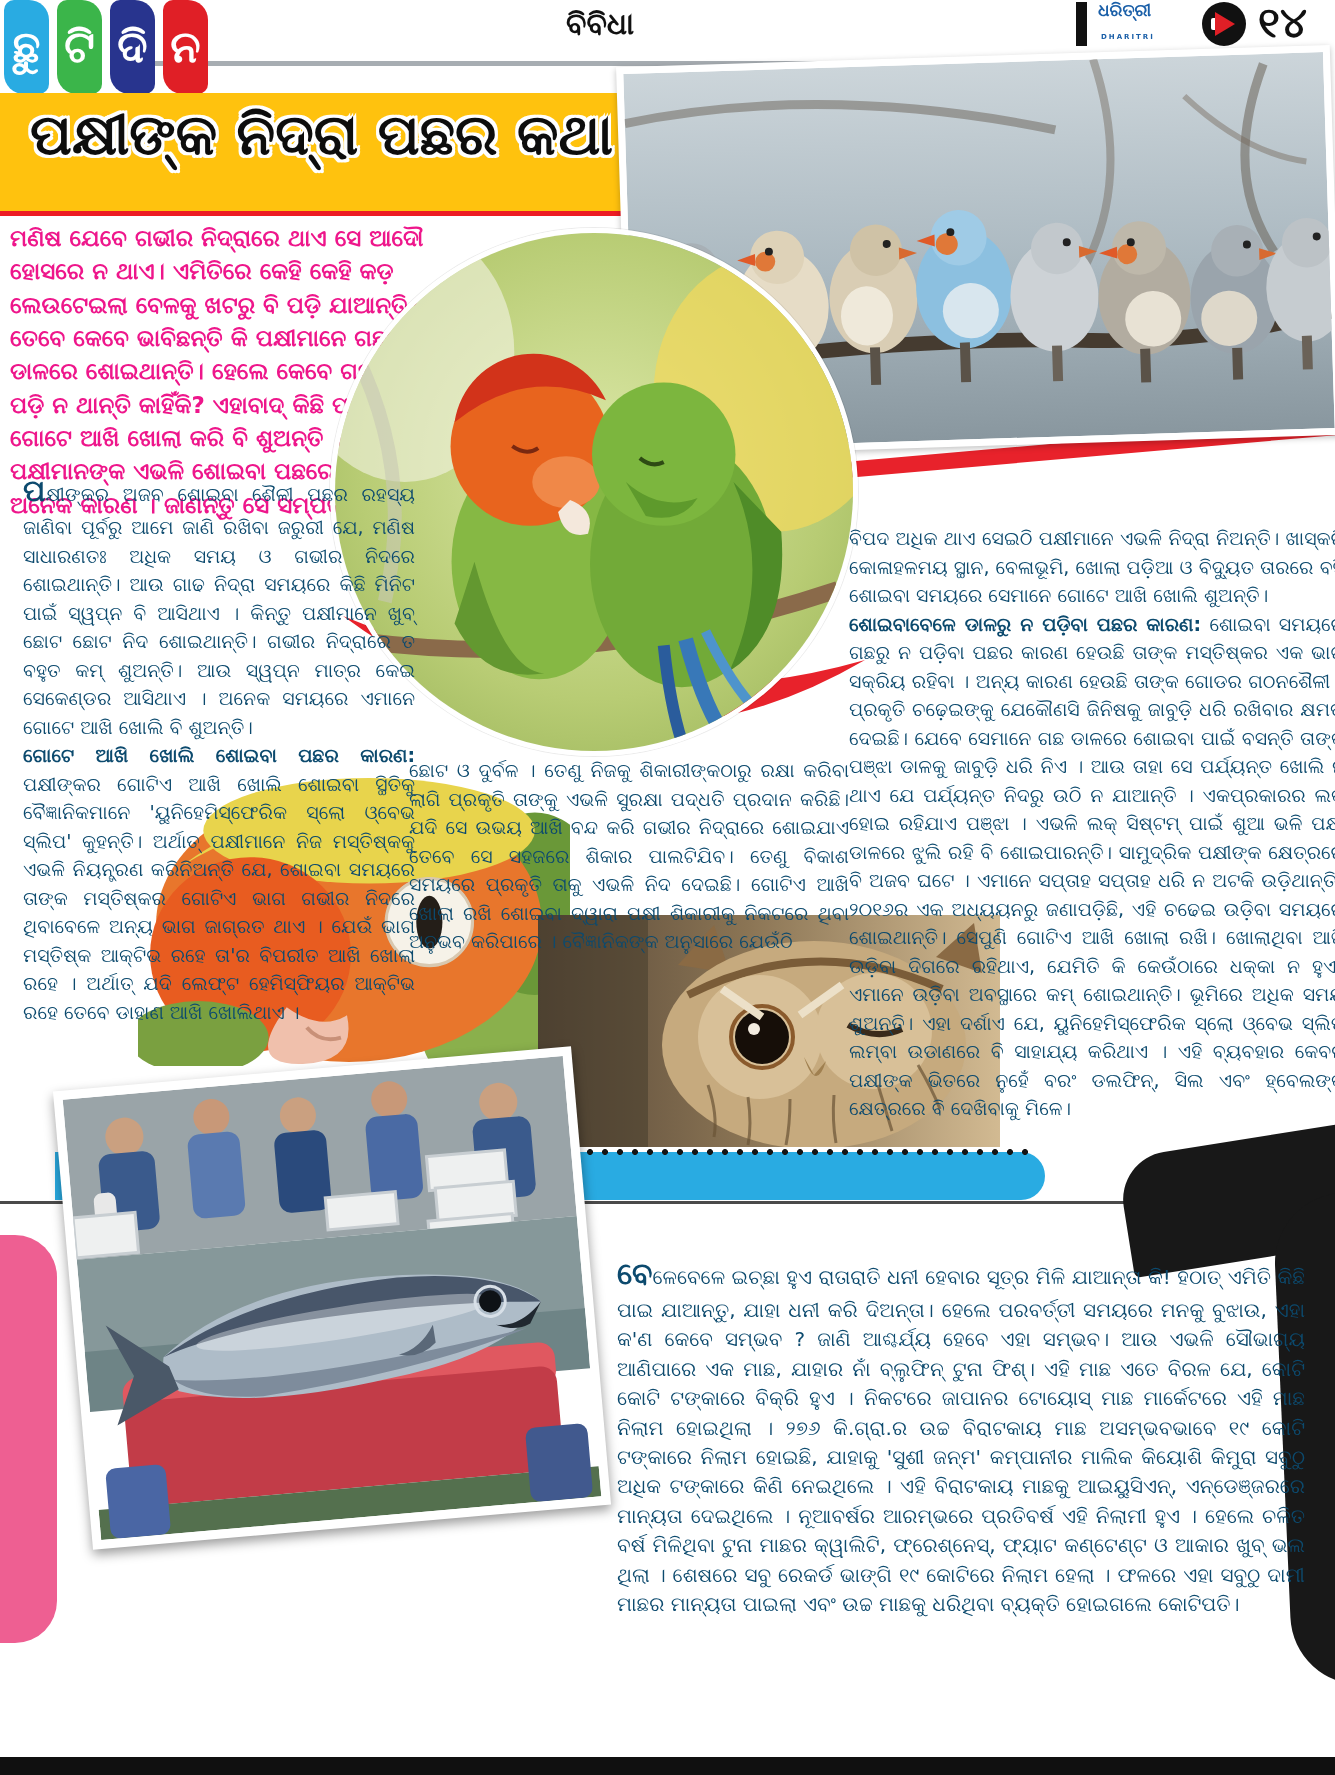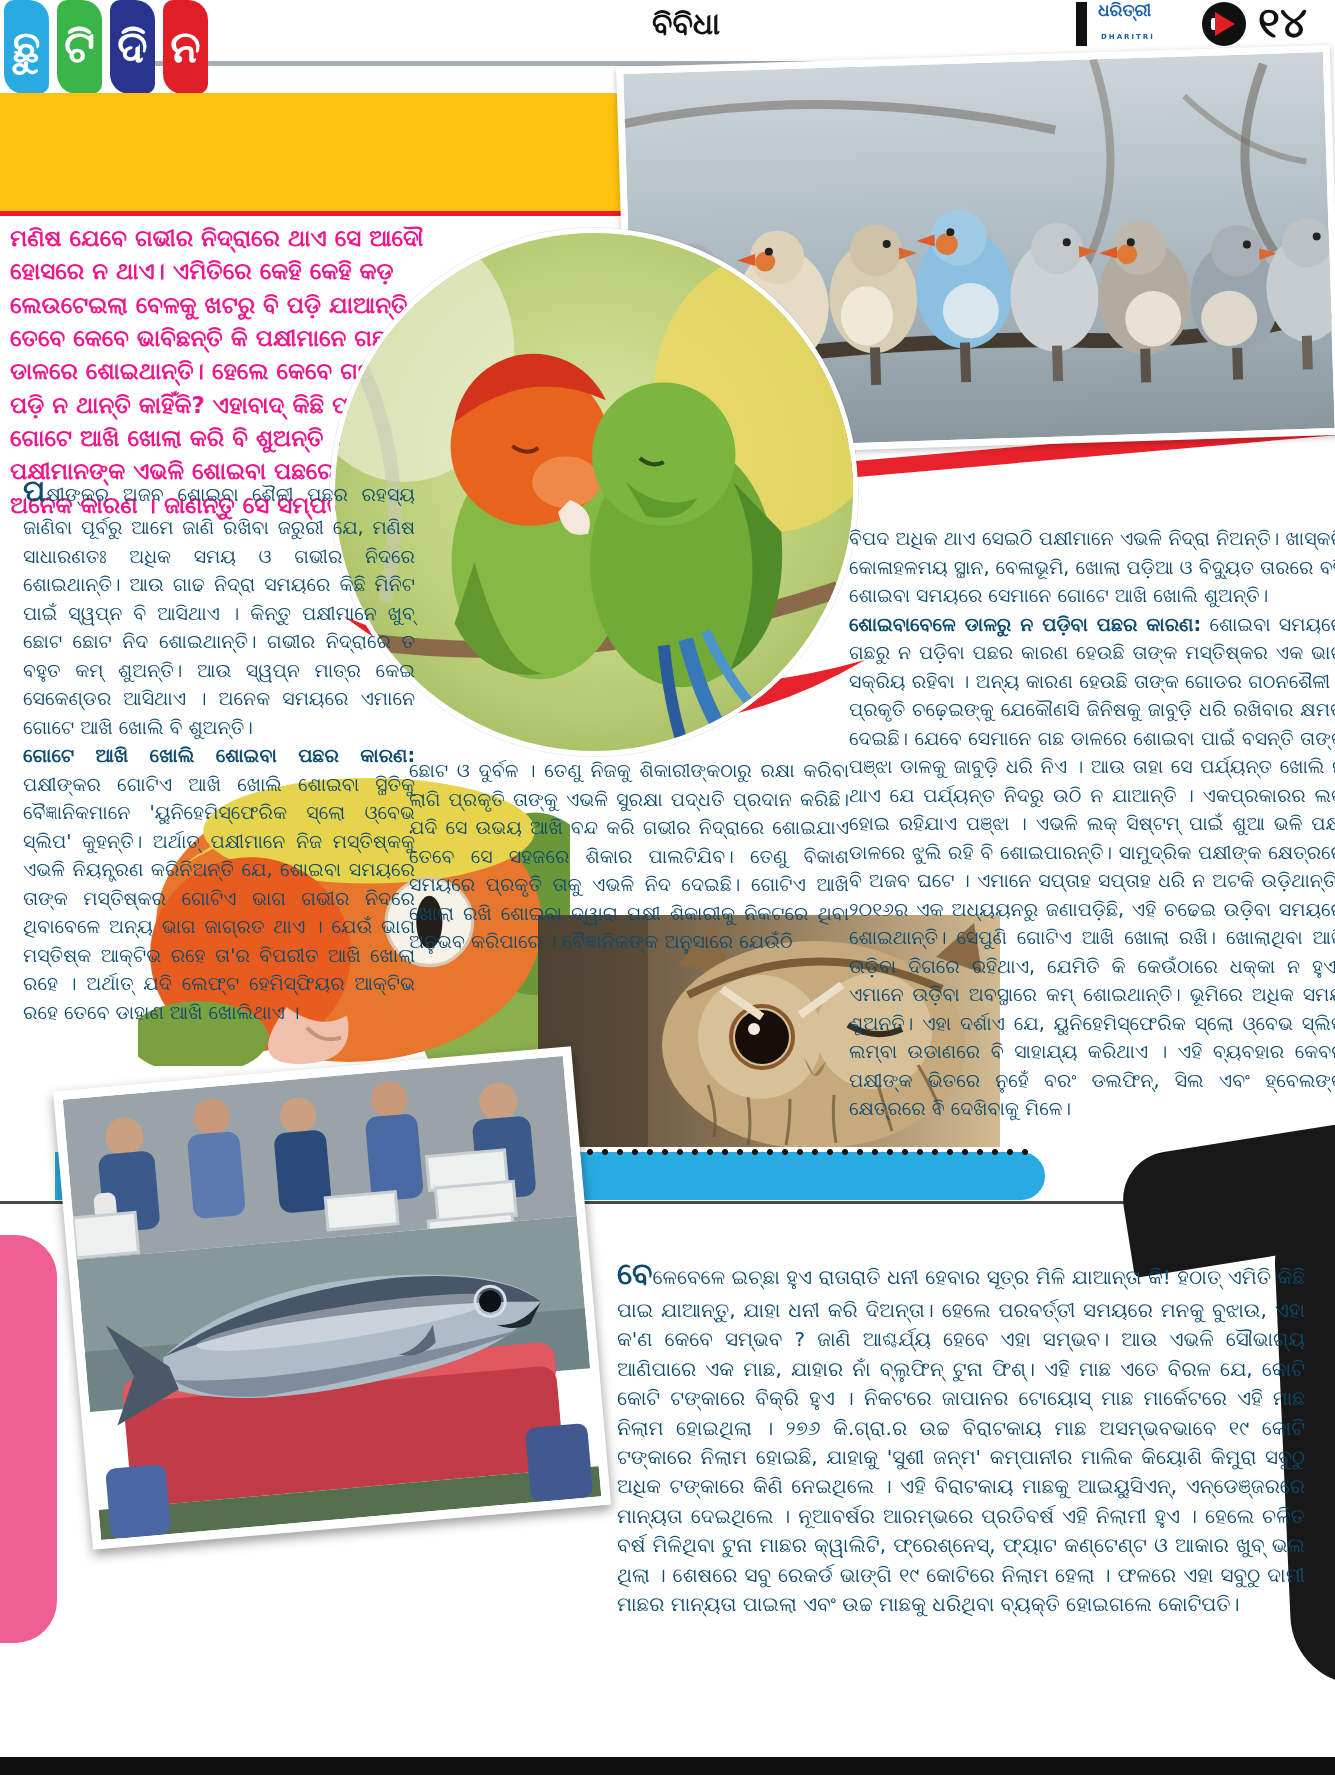--- a/index.html
+++ b/index.html
@@ -8,21 +8,21 @@
   .abs{position:absolute;}
 
   
   .logo-block{position:absolute;top:0;width:45px;height:94px;border-radius:10px 20px 10px 20px;
               display:flex;align-items:center;justify-content:center;color:#fff;font-size:44px;font-weight:bold;}
   .b1{left:4px;background:#29abe2;}
   .b2{left:57px;background:#3bb54a;}
   .b3{left:110px;background:#28348e;}
   .b4{left:163px;background:#e01f26;}
   .top-rule{left:145px;top:61px;width:933px;height:5px;background:#a7adb2;}
-  .section-title{left:480px;top:6px;width:240px;text-align:right;font-size:30px;font-weight:bold;color:#111;}
+  .section-title{left:480px;top:6px;width:240px;text-align:center;font-size:30px;font-weight:bold;color:#111;}
   .mast-bar{left:1076px;top:2px;width:11px;height:44px;background:#111;}
   .paper-name{left:1098px;top:2px;font-size:17px;font-weight:bold;color:#1a5fa8;line-height:1;}
   .paper-sub{left:1101px;top:33px;font-size:7px;letter-spacing:2px;color:#1a5fa8;font-weight:bold;}
   .mast-circle{left:1202px;top:2px;width:44px;height:44px;background:#111;border-radius:50%;}
   .mast-circle .tri{position:absolute;left:13px;top:10px;width:0;height:0;
       border-left:20px solid #e01f26;border-top:12px solid transparent;border-bottom:12px solid transparent;}
   .mast-circle .notch{position:absolute;left:9px;top:16px;width:7px;height:12px;background:#fff;border-radius:2px;}
   .page-number{left:1258px;top:-2px;font-size:42px;font-weight:bold;color:#111;}
 
   
@@ -103,20 +103,21 @@
   <div class="abs paper-sub">DHARITRI</div>
   <div class="abs mast-circle">
     <span class="notch"></span>
     <span class="tri"></span>
   </div>
   <div class="abs page-number">୧୪</div>
 
   <div class="abs yellow-banner"></div>
   <div class="abs yellow-band-tilt"></div>
   <div class="abs red-band-tilt"></div>
+  <div class="abs headline1">ପକ୍ଷୀଙ୍କ ନିଦ୍ରା ପଛର କଥା</div>
 
   <div class="abs photo-finches">
     <svg viewBox="0 0 700 380" preserveAspectRatio="none">
       <defs>
         <linearGradient id="sky" x1="0" y1="0" x2="0" y2="1">
           <stop offset="0" stop-color="#ccd5da"></stop>
             <stop offset=".55" stop-color="#aab8c0"></stop>
             <stop offset="1" stop-color="#89979f"></stop>
         </linearGradient>
       </defs>

